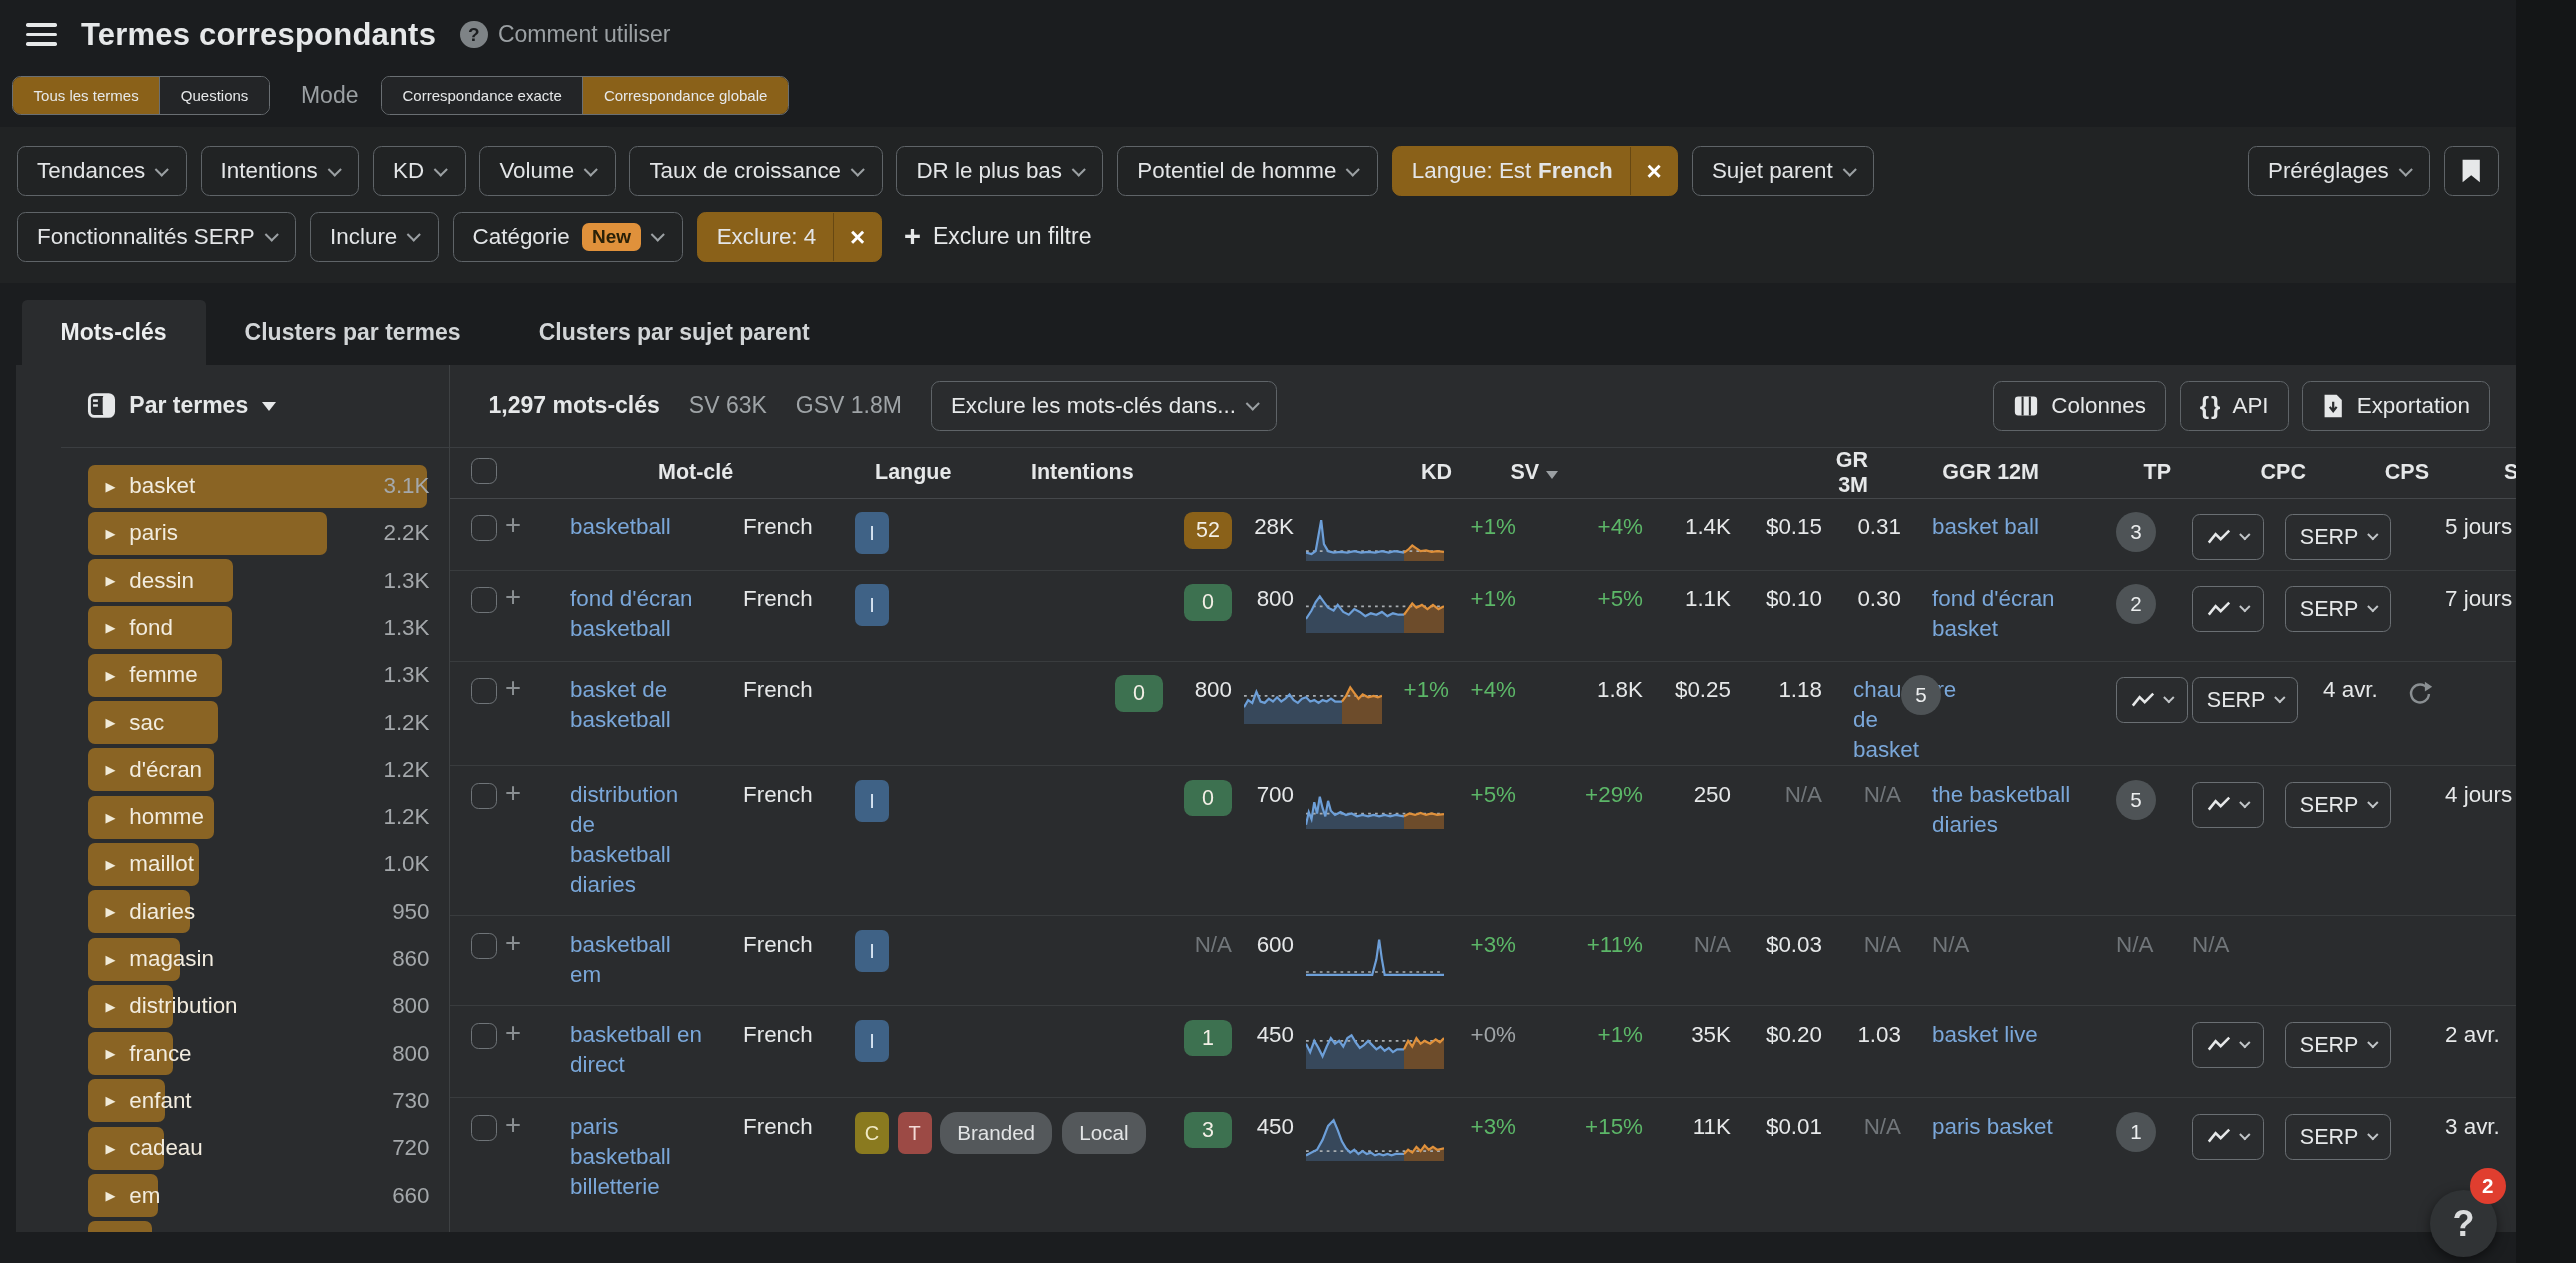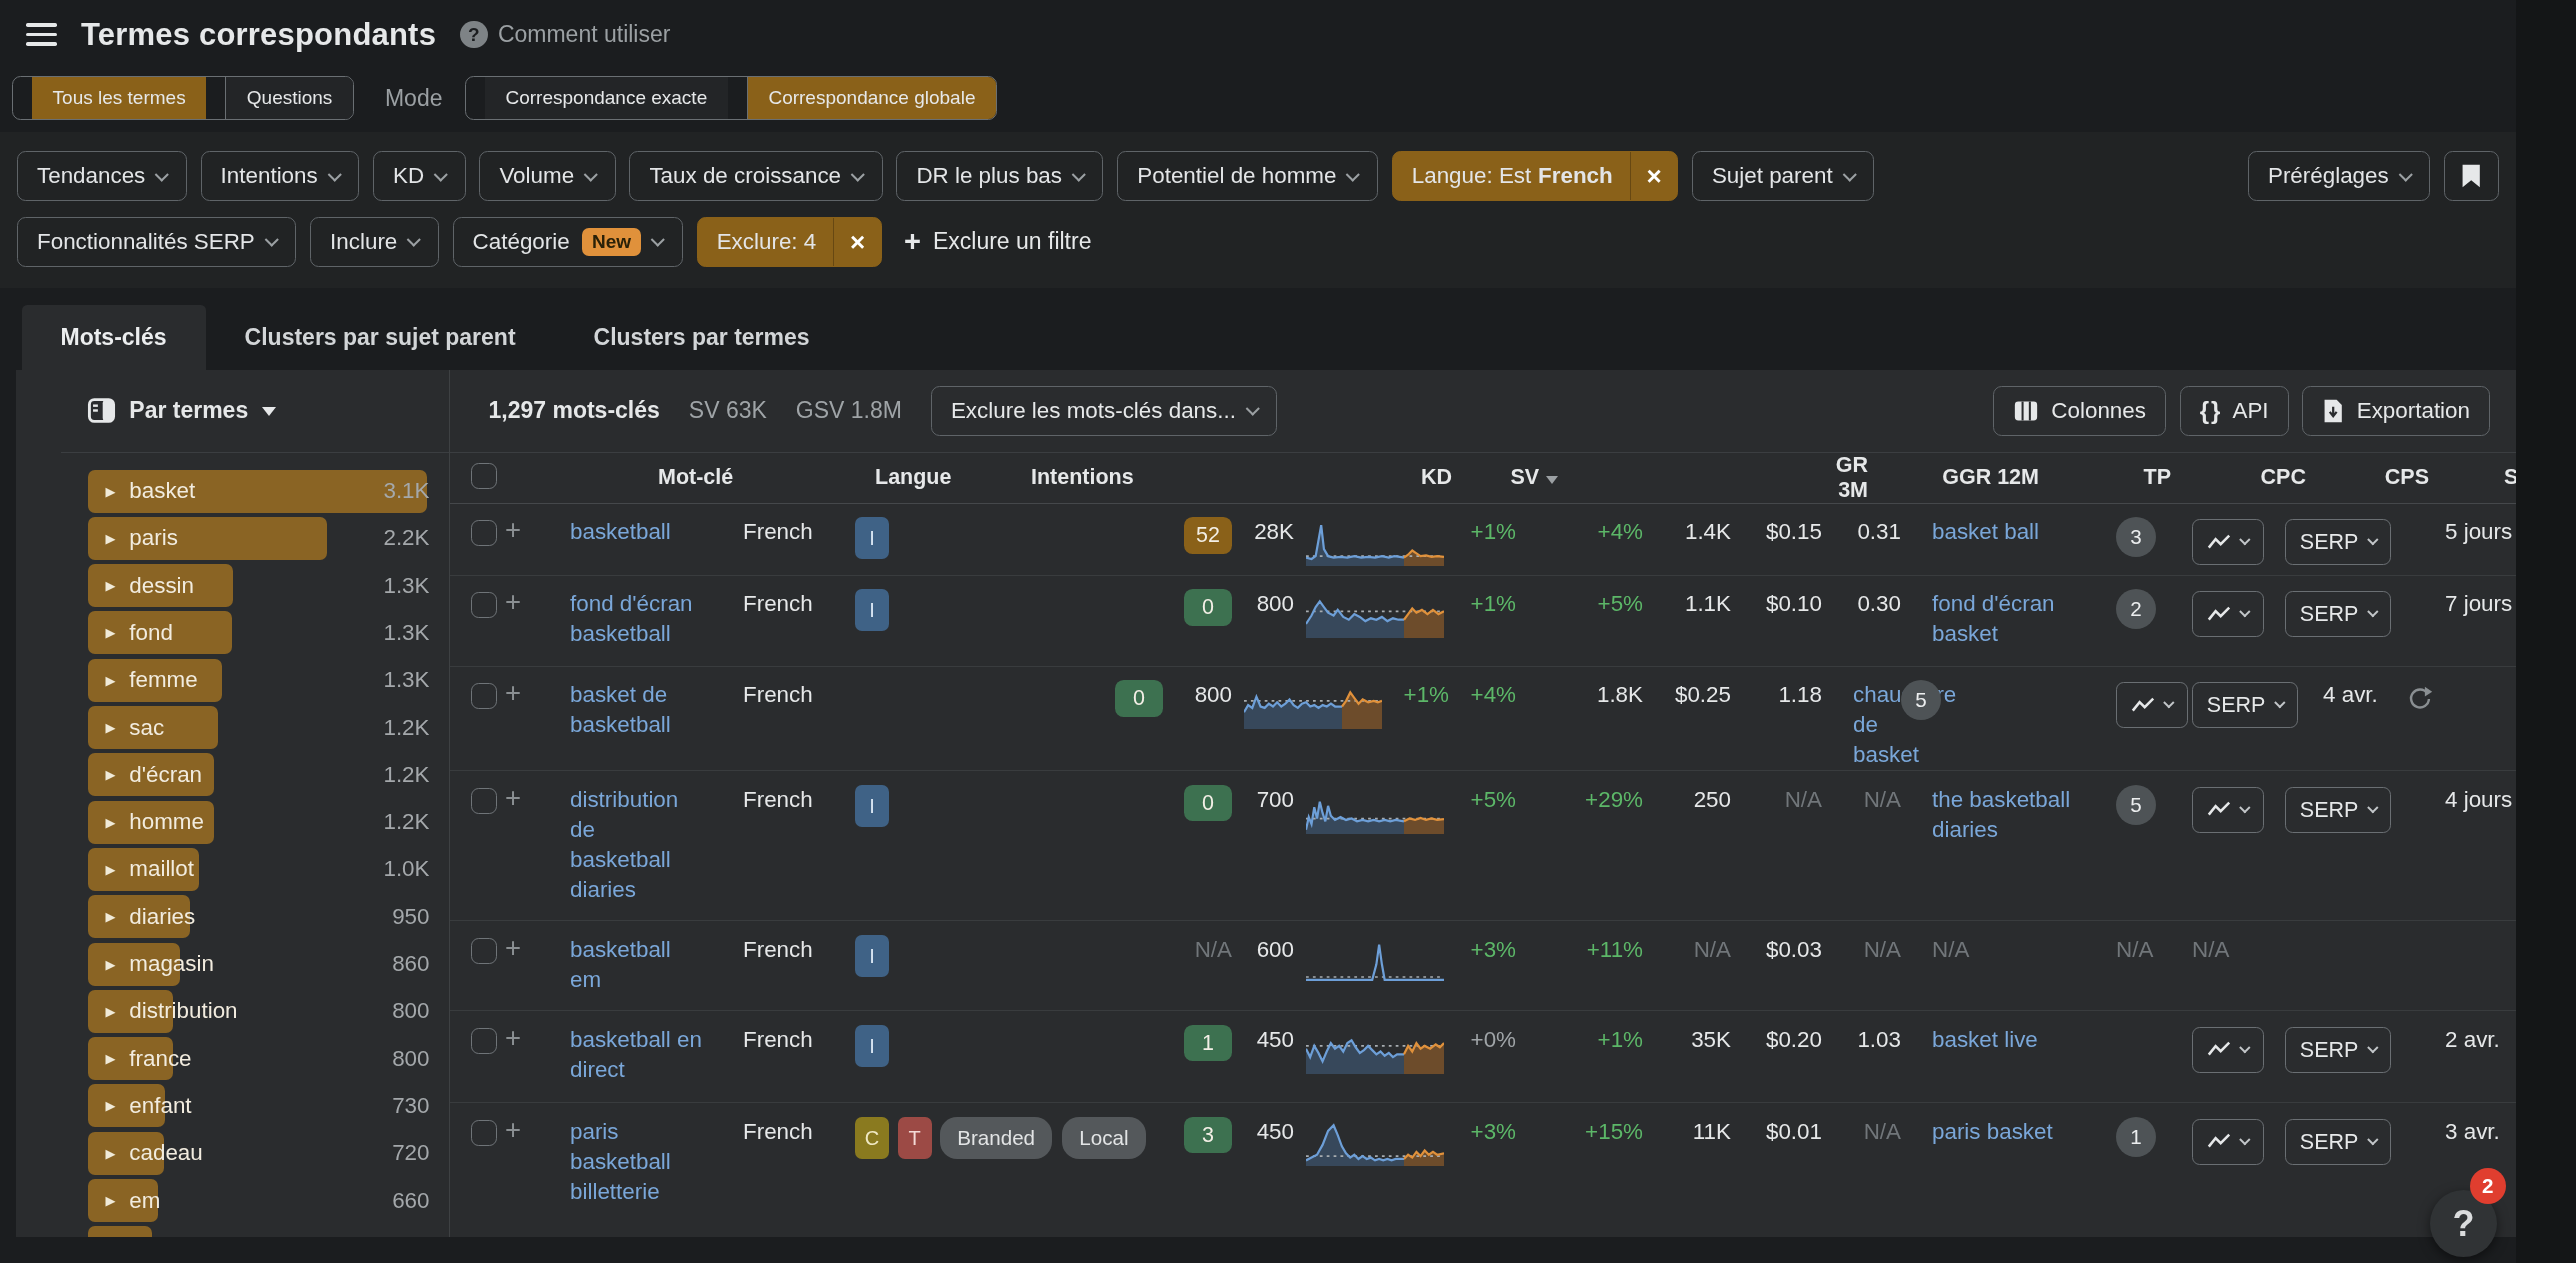--- a/index.html
+++ b/index.html
@@ -14,21 +14,21 @@
   .burger { width:31px; display:flex; flex-direction:column; gap:6px; cursor:pointer; }
   .burger i { display:block; height:3.4px; background:#e6e8e9; border-radius:1.7px; }
   .title { font-size:31px; font-weight:bold; letter-spacing:0.2px; }
   .help-link { display:flex; align-items:center; gap:10.3px; color:#9ba0a3; font-size:23px; }
   .qmark { width:27.5px; height:27.5px; border-radius:50%; background:#7e8386; color:#1b1d1f;
            font-weight:bold; font-size:19px; display:flex; align-items:center; justify-content:center; }
 
   
   .modebar { display:flex; align-items:center; gap:22.4px; padding:6.9px 12px 12px 12px; }
   .segGroup { display:flex; border:0.9px solid #6a6f73; border-radius:8.6px; overflow:hidden; }
-  .seg { padding:10.3px 20.6px; font-size:19px; background:#232527; cursor:pointer; white-space:nowrap;margin-left:19px; }
+  .seg { padding:10.3px 20.6px; font-size:15px; background:#232527; cursor:pointer; white-space:nowrap; }
   .seg + .seg { border-left:0.9px solid #6a6f73; }
   .seg.active { background:#8a6119; }
   .mode-label { color:#9ba0a3; font-size:23px; margin-left:8.6px; }
 
   
   .filterband { background:#212324; padding:19px 17px 20.6px 17px; }
   .filterrow { display:flex; align-items:center; gap:13.8px; }
   .filterrow + .filterrow { margin-top:15.5px; }
   .chip { display:flex; align-items:center; gap:12px; height:50px; padding:0 19px;
           border:0.9px solid #5f6468; border-radius:8.6px; font-size:22.4px; color:#e3e5e7;
@@ -240,22 +240,22 @@
 
       <div class="addfilter">
         <span class="plus">+</span>
         <span>Exclure un filtre</span>
       </div>
     </div>
   </div>
 
   <div class="tabstrip">
     <div class="tab active">Mots-clés</div>
+    <div class="tab">Clusters par termes</div>
     <div class="tab">Clusters par sujet parent</div>
-    <div class="tab">Clusters par termes</div>
   </div>
 
   <div class="panel">
 
     <div class="sidebar">
       <div class="sb-toolbar">
         <svg width="29" height="29" viewBox="0 0 24 24">
           <rect x="2" y="3" width="20" height="18" rx="4" fill="none" stroke="#e6e8e9" stroke-width="2.4"></rect>
           <rect x="13" y="3" width="9" height="18" rx="3" fill="#e6e8e9"></rect>
           <line x1="5" y1="8" x2="9" y2="8" stroke="#e6e8e9" stroke-width="2"></line>

